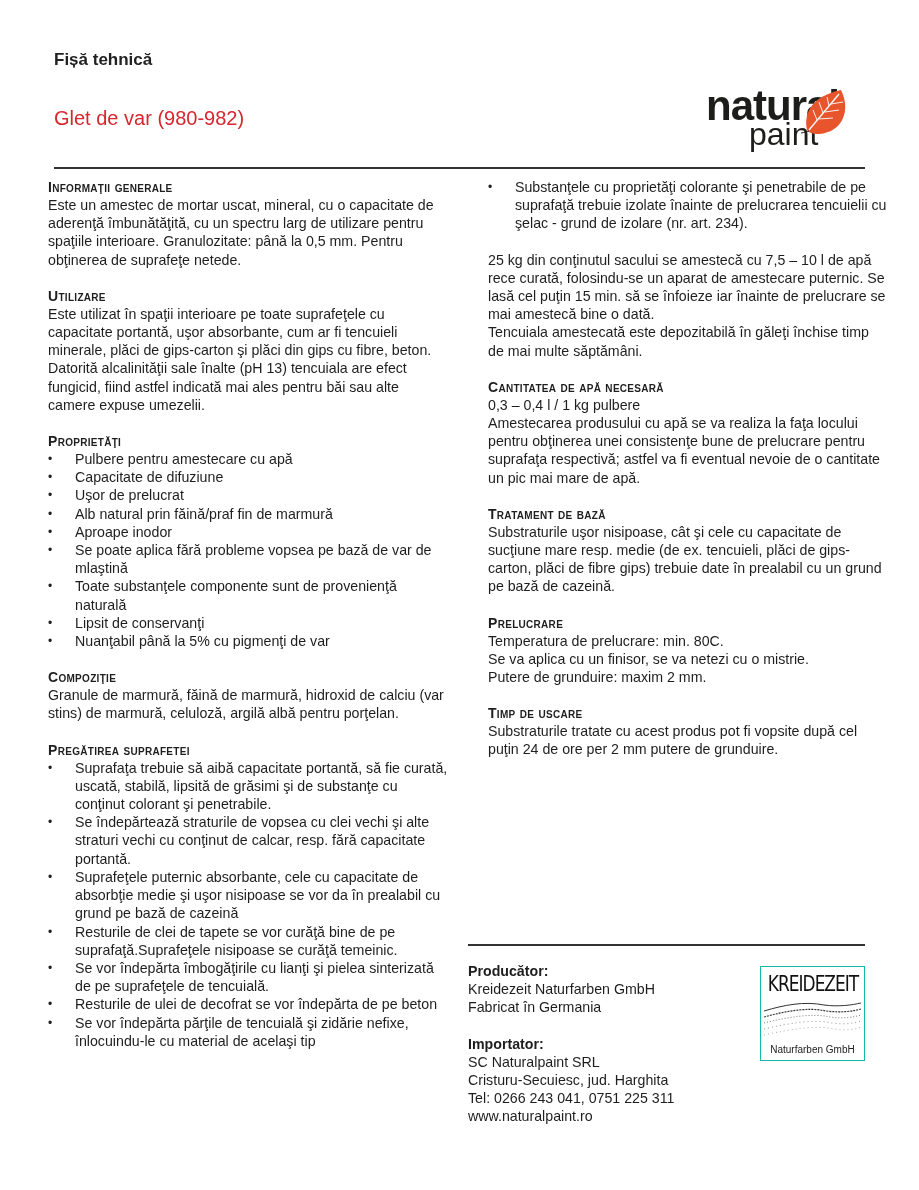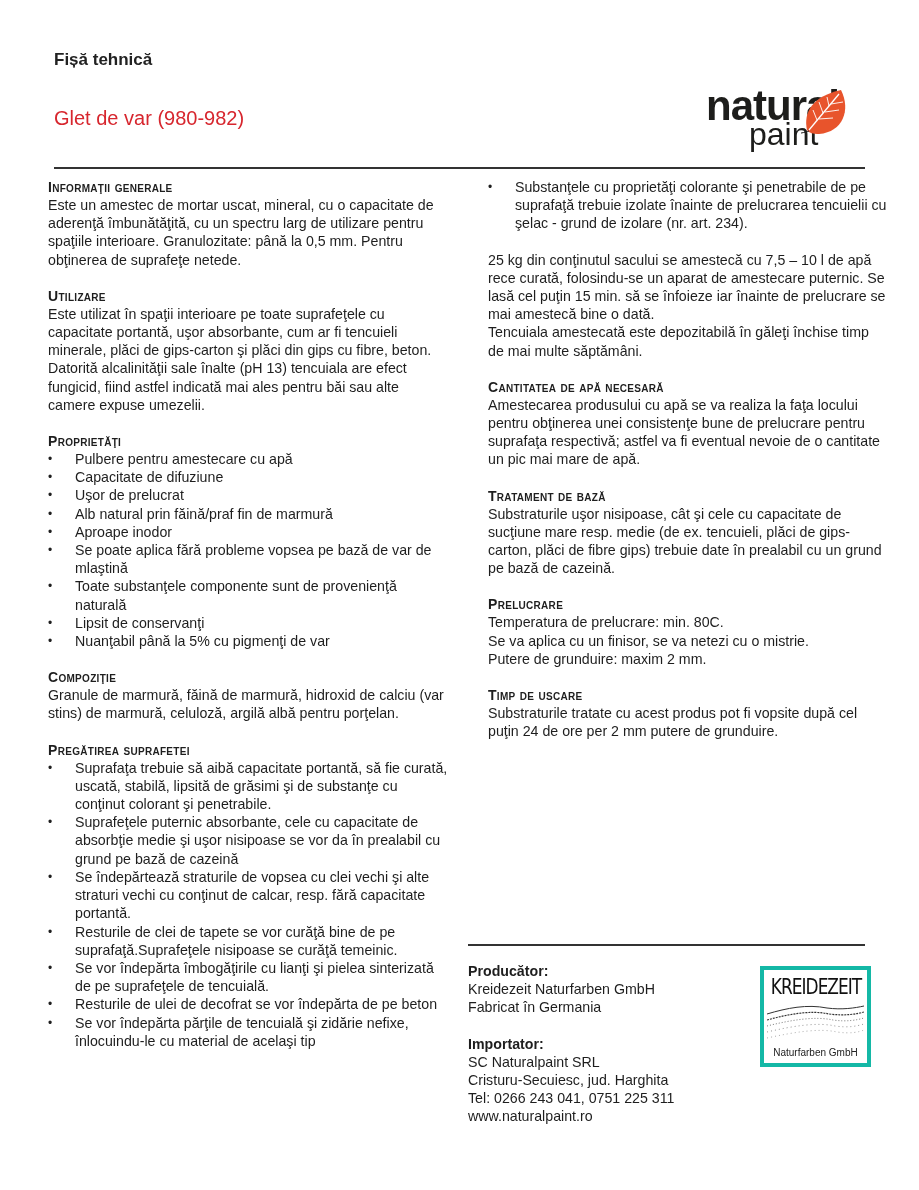--- a/index.html
+++ b/index.html
@@ -18,21 +18,21 @@
   .section { margin-bottom: 18px; }
   .heading { font-weight: bold; font-variant: small-caps; font-size: 14px; letter-spacing: 0.3px; line-height: 18px; color: #1e1e1e; }
   .para { margin: 0; }
   ul.bullets { list-style: none; margin: 0; padding: 0; }
   ul.bullets li { position: relative; padding-left: 27px; }
   ul.bullets li::before { content: "\2022"; position: absolute; left: 0; top: 0; font-size: 12px; }
   .bottom-rule { position: absolute; left: 468px; top: 944px; width: 397px; height: 2px; background: #333; }
   .contacts { position: absolute; left: 468px; top: 962px; width: 280px; font-size: 14.2px; line-height: 18.2px; }
   .contacts .label { font-weight: bold; }
   .contacts .gap { height: 18px; }
-  .kz-logo { position: absolute; left: 760px; top: 966px; width: 103px; height: 93px; border: 4px solid #14b8a6; background: #fff; }
+  .kz-logo { position: absolute; left: 760px; top: 966px; width: 103px; height: 93px; border: 1px solid #14b8a6; background: #fff; }
   .kz-logo .kz-word { position: absolute; left: 3px; top: 6px; width: 98px; text-align: center; font-size: 17px; font-family: "DejaVu Sans", sans-serif; letter-spacing: -1px; color: #111; transform: scaleY(1.25); }
   .kz-logo svg { position: absolute; left: 3px; top: 30px; }
   .kz-logo .kz-sub { position: absolute; left: 0; top: 77px; width: 103px; text-align: center; font-size: 10px; color: #222; }
 </style>
 </head>
 <body>
 
 <div class="doc-label">Fișă tehnică</div>
 <div class="product-title">Glet de var (980-982)</div>
 
@@ -73,42 +73,43 @@
     </ul>
   </div>
   <div class="section">
     <div class="heading">Compoziţie</div>
     <p class="para">Granule de marmură, făină de marmură, hidroxid de calciu (var stins) de marmură, celuloză, argilă albă pentru porţelan.</p>
   </div>
   <div class="section">
     <div class="heading">Pregătirea suprafetei</div>
     <ul class="bullets">
       <li>Suprafaţa trebuie să aibă capacitate portantă, să fie curată, uscată, stabilă, lipsită de grăsimi şi de substanţe cu conţinut colorant şi penetrabile.</li>
+      <li>Se îndepărtează straturile de vopsea cu clei vechi şi alte straturi vechi cu conţinut de calcar, resp. fără capacitate portantă.</li>
       <li>Suprafeţele puternic absorbante, cele cu capacitate de absorbţie medie şi uşor nisipoase se vor da în prealabil cu grund pe bază de cazeină</li>
-      <li>Se îndepărtează straturile de vopsea cu clei vechi şi alte straturi vechi cu conţinut de calcar, resp. fără capacitate portantă.</li>
       <li>Resturile de clei de tapete se vor curăţă bine de pe suprafaţă.Suprafeţele nisipoase se curăţă temeinic.</li>
       <li>Se vor îndepărta îmbogăţirile cu lianţi şi pielea sinterizată de pe suprafeţele de tencuială.</li>
       <li>Resturile de ulei de decofrat se vor îndepărta de pe beton</li>
       <li>Se vor îndepărta părţile de tencuială şi zidărie nefixe, înlocuindu-le cu material de acelaşi tip</li>
     </ul>
   </div>
 </div>
 
 <div class="col col-right">
   <div class="section">
     <ul class="bullets">
       <li>Substanţele cu proprietăţi colorante şi penetrabile de pe suprafaţă trebuie izolate înainte de prelucrarea tencuielii cu şelac - grund de izolare (nr. art. 234).</li>
     </ul>
   </div>
   <div class="section">
     <p class="para">25 kg din conţinutul sacului se amestecă cu 7,5 – 10 l de apă rece curată, folosindu-se un aparat de amestecare puternic. Se lasă cel puţin 15 min. să se înfoieze iar înainte de prelucrare se mai amestecă bine o dată.</p>
     <p class="para">Tencuiala amestecată este depozitabilă în găleţi închise timp de mai multe săptămâni.</p>
   </div>
   <div class="section">
     <div class="heading">Cantitatea de apă necesară</div>
+    <p class="para">0,3 – 0,4 l / 1 kg pulbere</p>
     <p class="para">Amestecarea produsului cu apă se va realiza la faţa locului pentru obţinerea unei consistenţe bune de prelucrare pentru suprafaţa respectivă; astfel va fi eventual nevoie de o cantitate un pic mai mare de apă.</p>
   </div>
   <div class="section">
     <div class="heading">Tratament de bază</div>
     <p class="para">Substraturile uşor nisipoase, cât şi cele cu capacitate de sucţiune mare resp. medie (de ex. tencuieli, plăci de gips-carton, plăci de fibre gips) trebuie date în prealabil cu un grund pe bază de cazeină.</p>
   </div>
   <div class="section">
     <div class="heading">Prelucrare</div>
     <p class="para">Temperatura de prelucrare: min. 80C.</p>
     <p class="para">Se va aplica cu un finisor, se va netezi cu o mistrie.</p>

